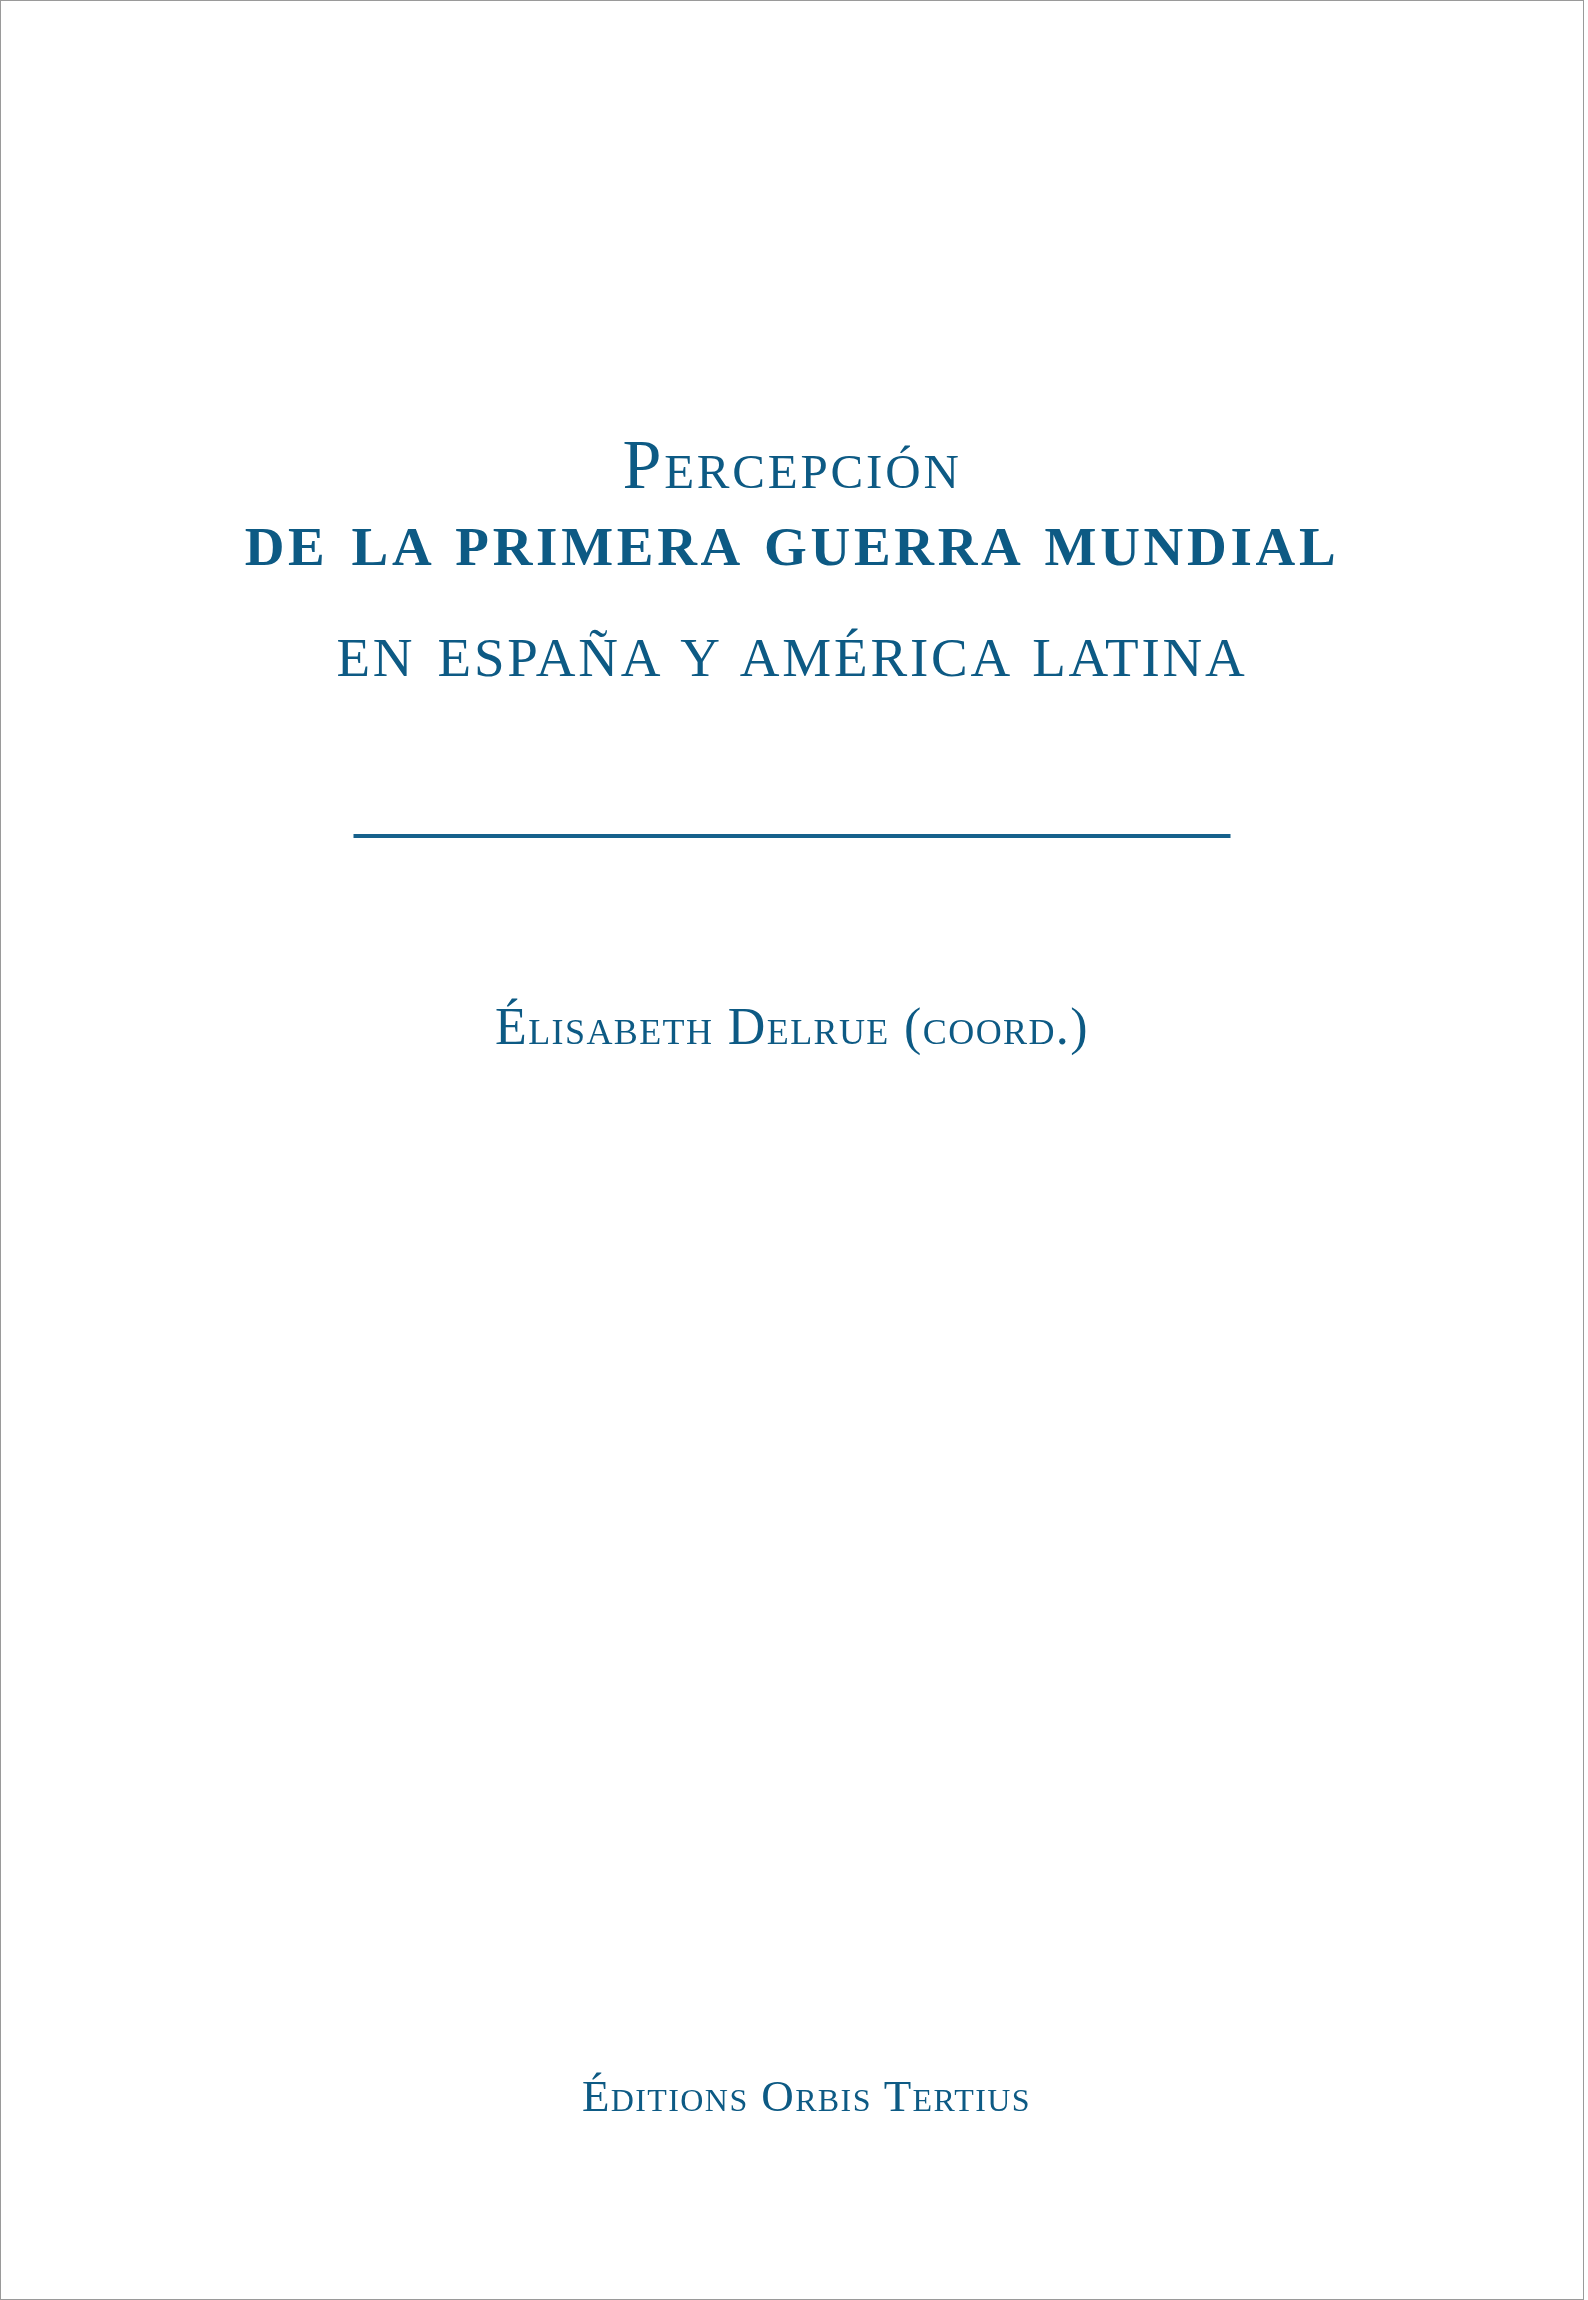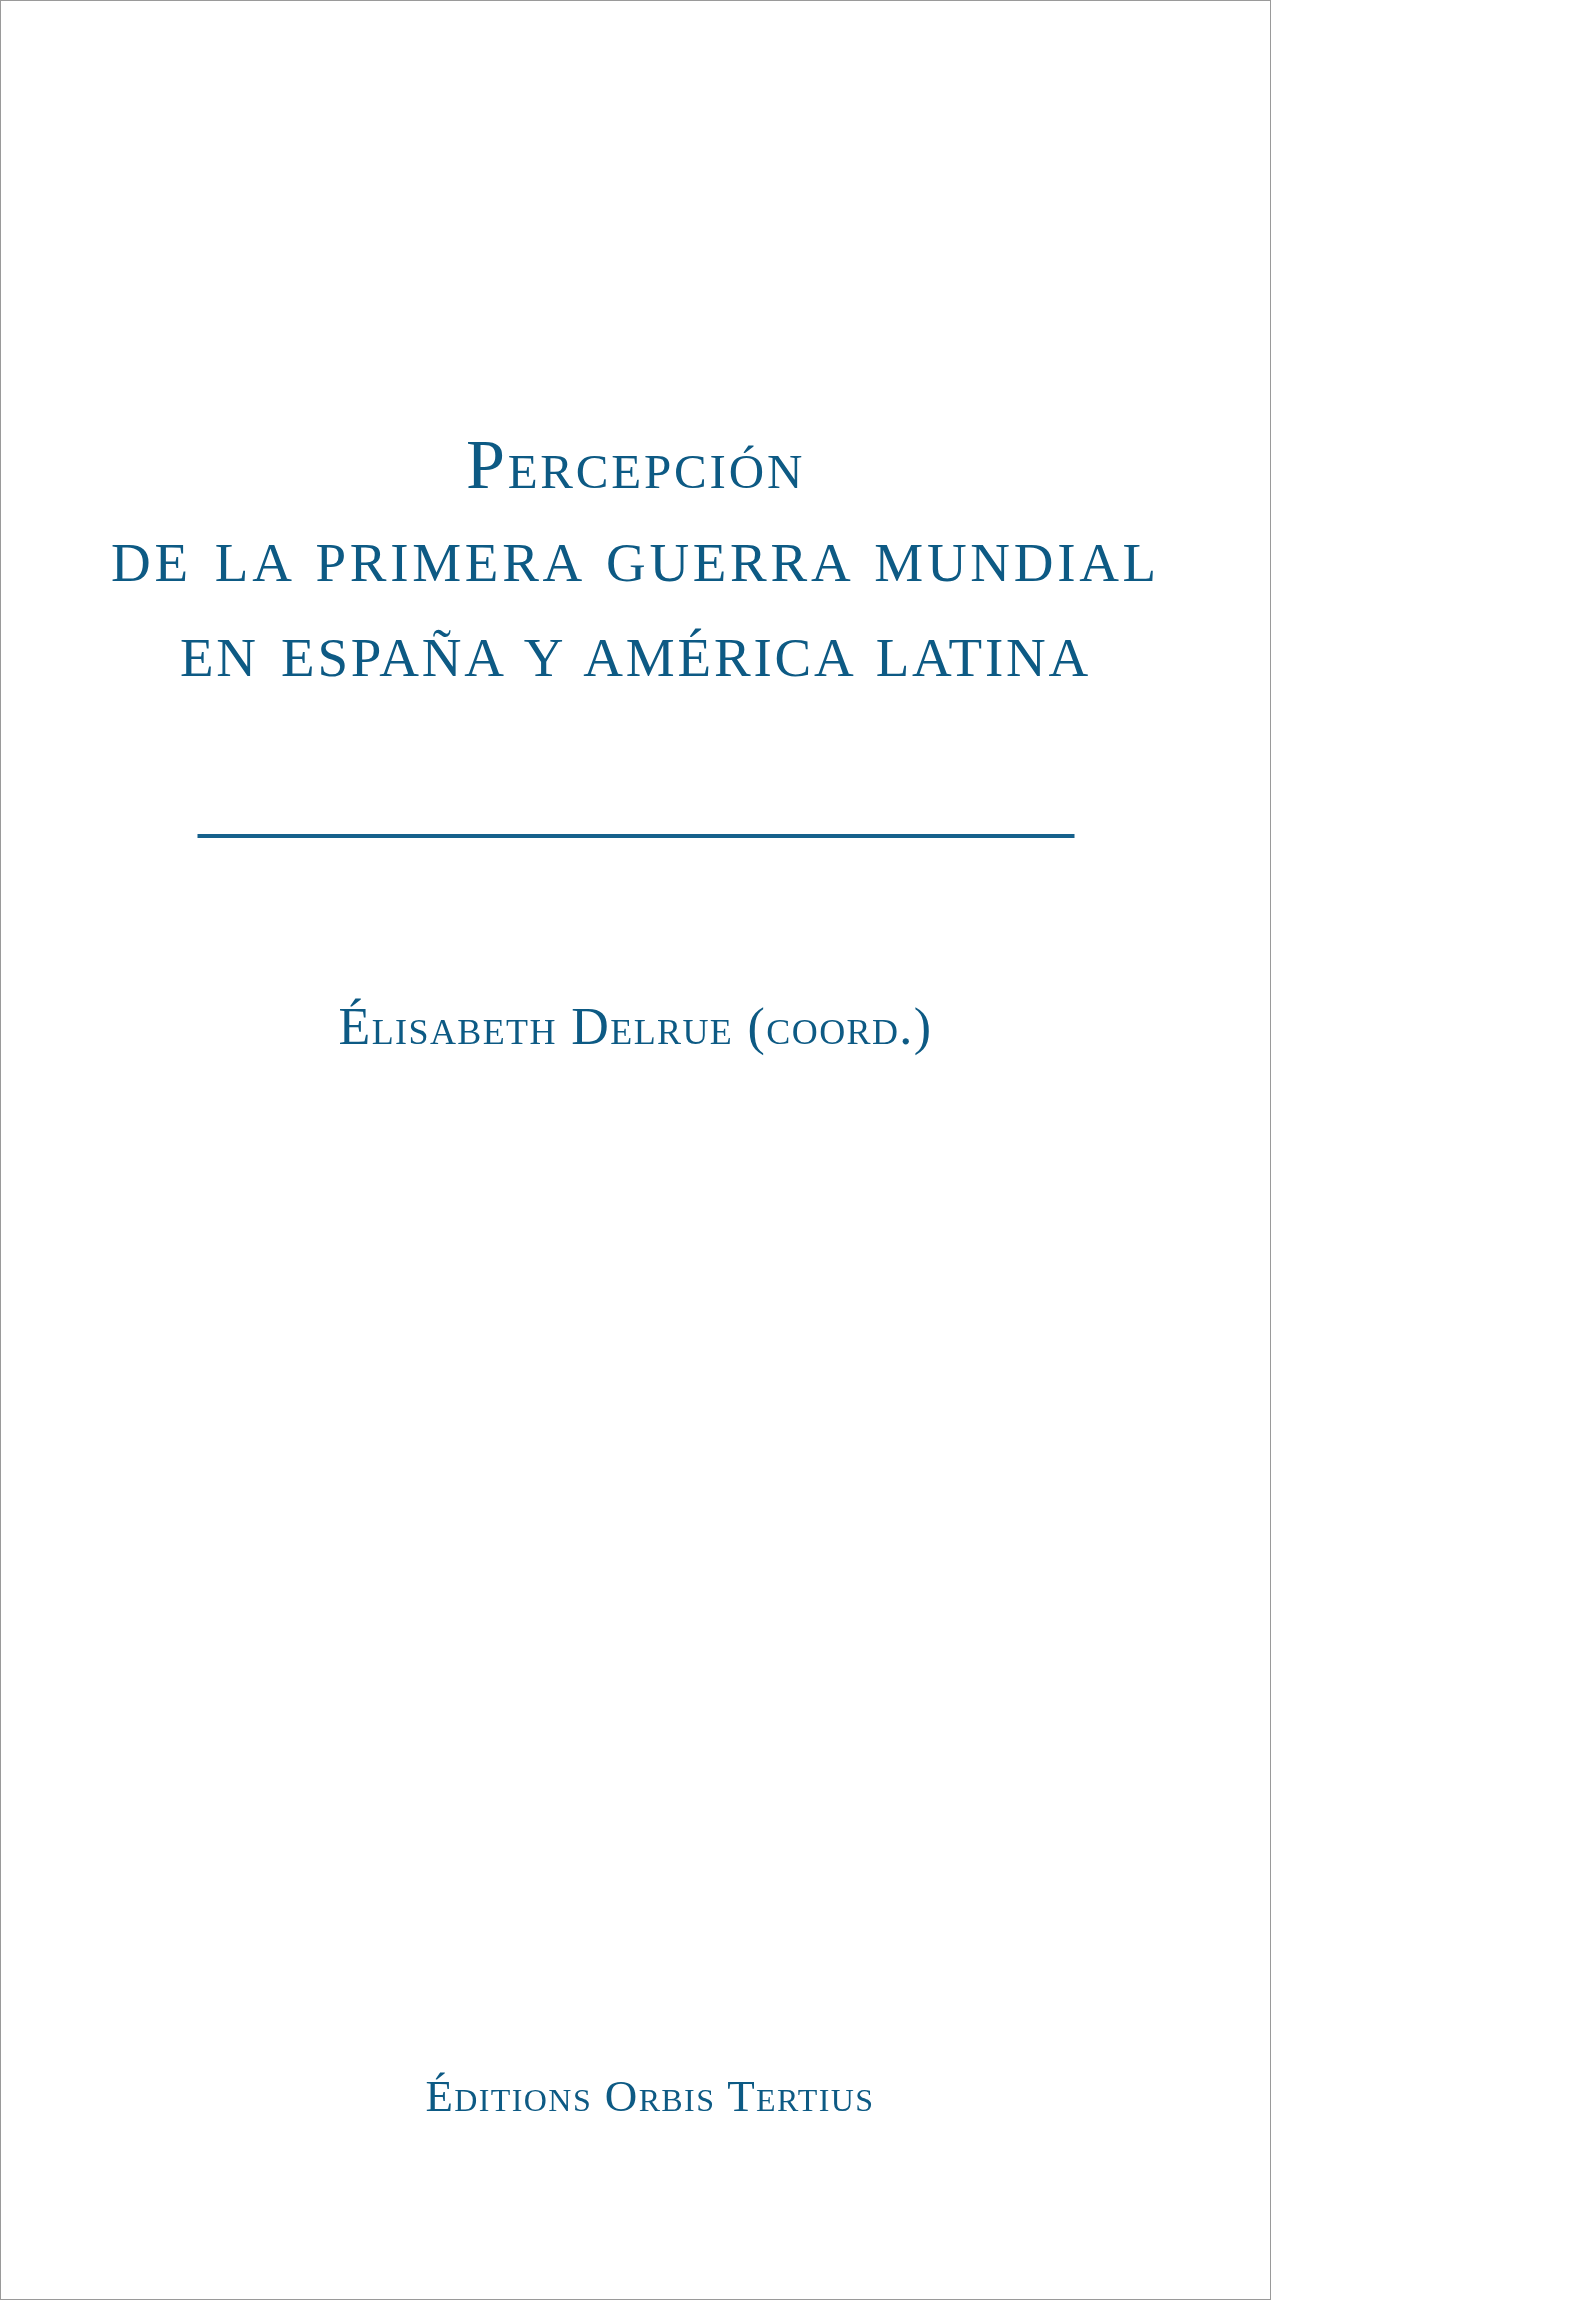--- a/index.html
+++ b/index.html
@@ -5,21 +5,21 @@
   :root {
     --text-color: #0d5a84;
     --divider-color: #16618c;
     --border-color: #9a9a9a;
     --background: #ffffff;
   }
   * { margin: 0; padding: 0; box-sizing: border-box; }
   html, body { background: #ffffff; }
   .page {
     position: relative;
-    width: 1271px;
+    width: 1584px;
     height: 2300px;
     background: var(--background);
     border: 1.9px solid var(--border-color);
     overflow: hidden;
     font-family: "Liberation Serif", serif;
     color: var(--text-color);
   }
   .line {
     position: absolute;
     left: 0;
@@ -30,25 +30,25 @@
   }
   
   .title-line-1 {
     top: 429px;
     font-size: 70px;
     font-variant-caps: small-caps;
     letter-spacing: 2.8px;
     font-weight: 500;
   }
   .title-line-2 {
-    top: 534px;
+    top: 518px;
     font-size: 55px;
     letter-spacing: 3.7px;
     word-spacing: 5.6px;
-    font-weight: 400;
+    font-weight: 700;
   }
   .title-line-3 {
     top: 629px;
     font-size: 55px;
     letter-spacing: 2.8px;
     word-spacing: 5.6px;
     font-weight: 500;
   }
   
   .divider {

